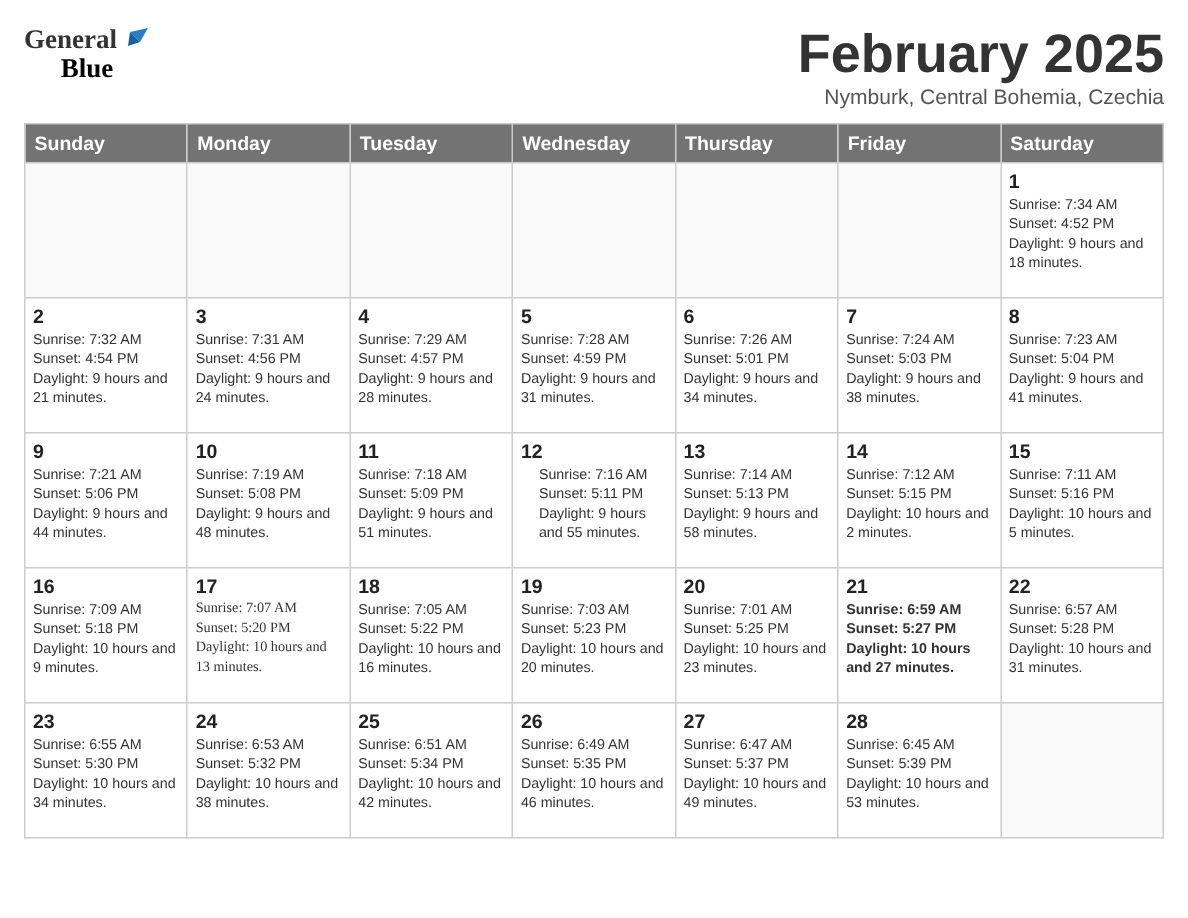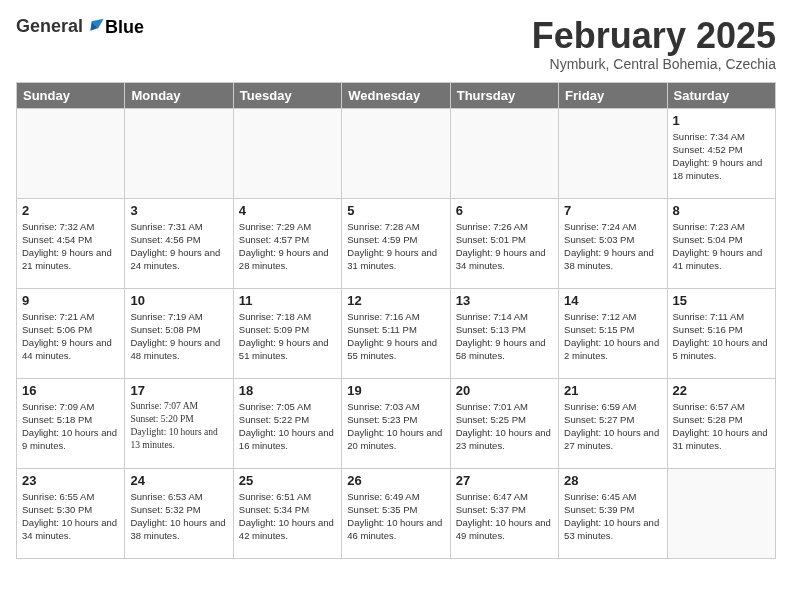--- a/index.html
+++ b/index.html
@@ -80,22 +80,23 @@
     .day-info {
       font-size: 9.5px;
       color: #333;
       line-height: 1.4;
     }
     .empty-cell {
       background: #f9f9f9;
     }
     .logo-wrapper {
       display: flex;
-      flex-direction: row;
-      align-items: flex-end;
+      flex-direction: column;
+      align-items: center;
+      font-family: Liberation Serif, serif;
     }
     .logo-line1 {
       display: flex;
       align-items: center;
     }
   </style>
 </head>
 <body>
 
 <div class="header">
@@ -200,21 +201,21 @@
 Daylight: 9 hours and 48 minutes.</div>
         </td>
         <td>
           <span class="day-number">11</span>
           <div class="day-info" style="white-space: pre-line;">Sunrise: 7:18 AM
 Sunset: 5:09 PM
 Daylight: 9 hours and 51 minutes.</div>
         </td>
         <td>
           <span class="day-number">12</span>
-          <div class="day-info" style="white-space: pre-line;">Sunrise: 7:16 AM
+          <div class="day-info" style="white-space: pre-line; margin-left: 12px;">Sunrise: 7:16 AM
 Sunset: 5:11 PM
 Daylight: 9 hours and 55 minutes.</div>
         </td>
         <td>
           <span class="day-number">13</span>
           <div class="day-info" style="white-space: pre-line;">Sunrise: 7:14 AM
 Sunset: 5:13 PM
 Daylight: 9 hours and 58 minutes.</div>
         </td>
         <td>
@@ -256,21 +257,21 @@
 Daylight: 10 hours and 20 minutes.</div>
         </td>
         <td>
           <span class="day-number">20</span>
           <div class="day-info" style="white-space: pre-line;">Sunrise: 7:01 AM
 Sunset: 5:25 PM
 Daylight: 10 hours and 23 minutes.</div>
         </td>
         <td>
           <span class="day-number">21</span>
-          <div class="day-info" style="white-space: pre-line;">Sunrise: 6:59 AM
+          <div class="day-info" style="white-space: pre-line; font-weight: bold;">Sunrise: 6:59 AM
 Sunset: 5:27 PM
 Daylight: 10 hours and 27 minutes.</div>
         </td>
         <td>
           <span class="day-number">22</span>
           <div class="day-info" style="white-space: pre-line;">Sunrise: 6:57 AM
 Sunset: 5:28 PM
 Daylight: 10 hours and 31 minutes.</div>
         </td>
       </tr>

